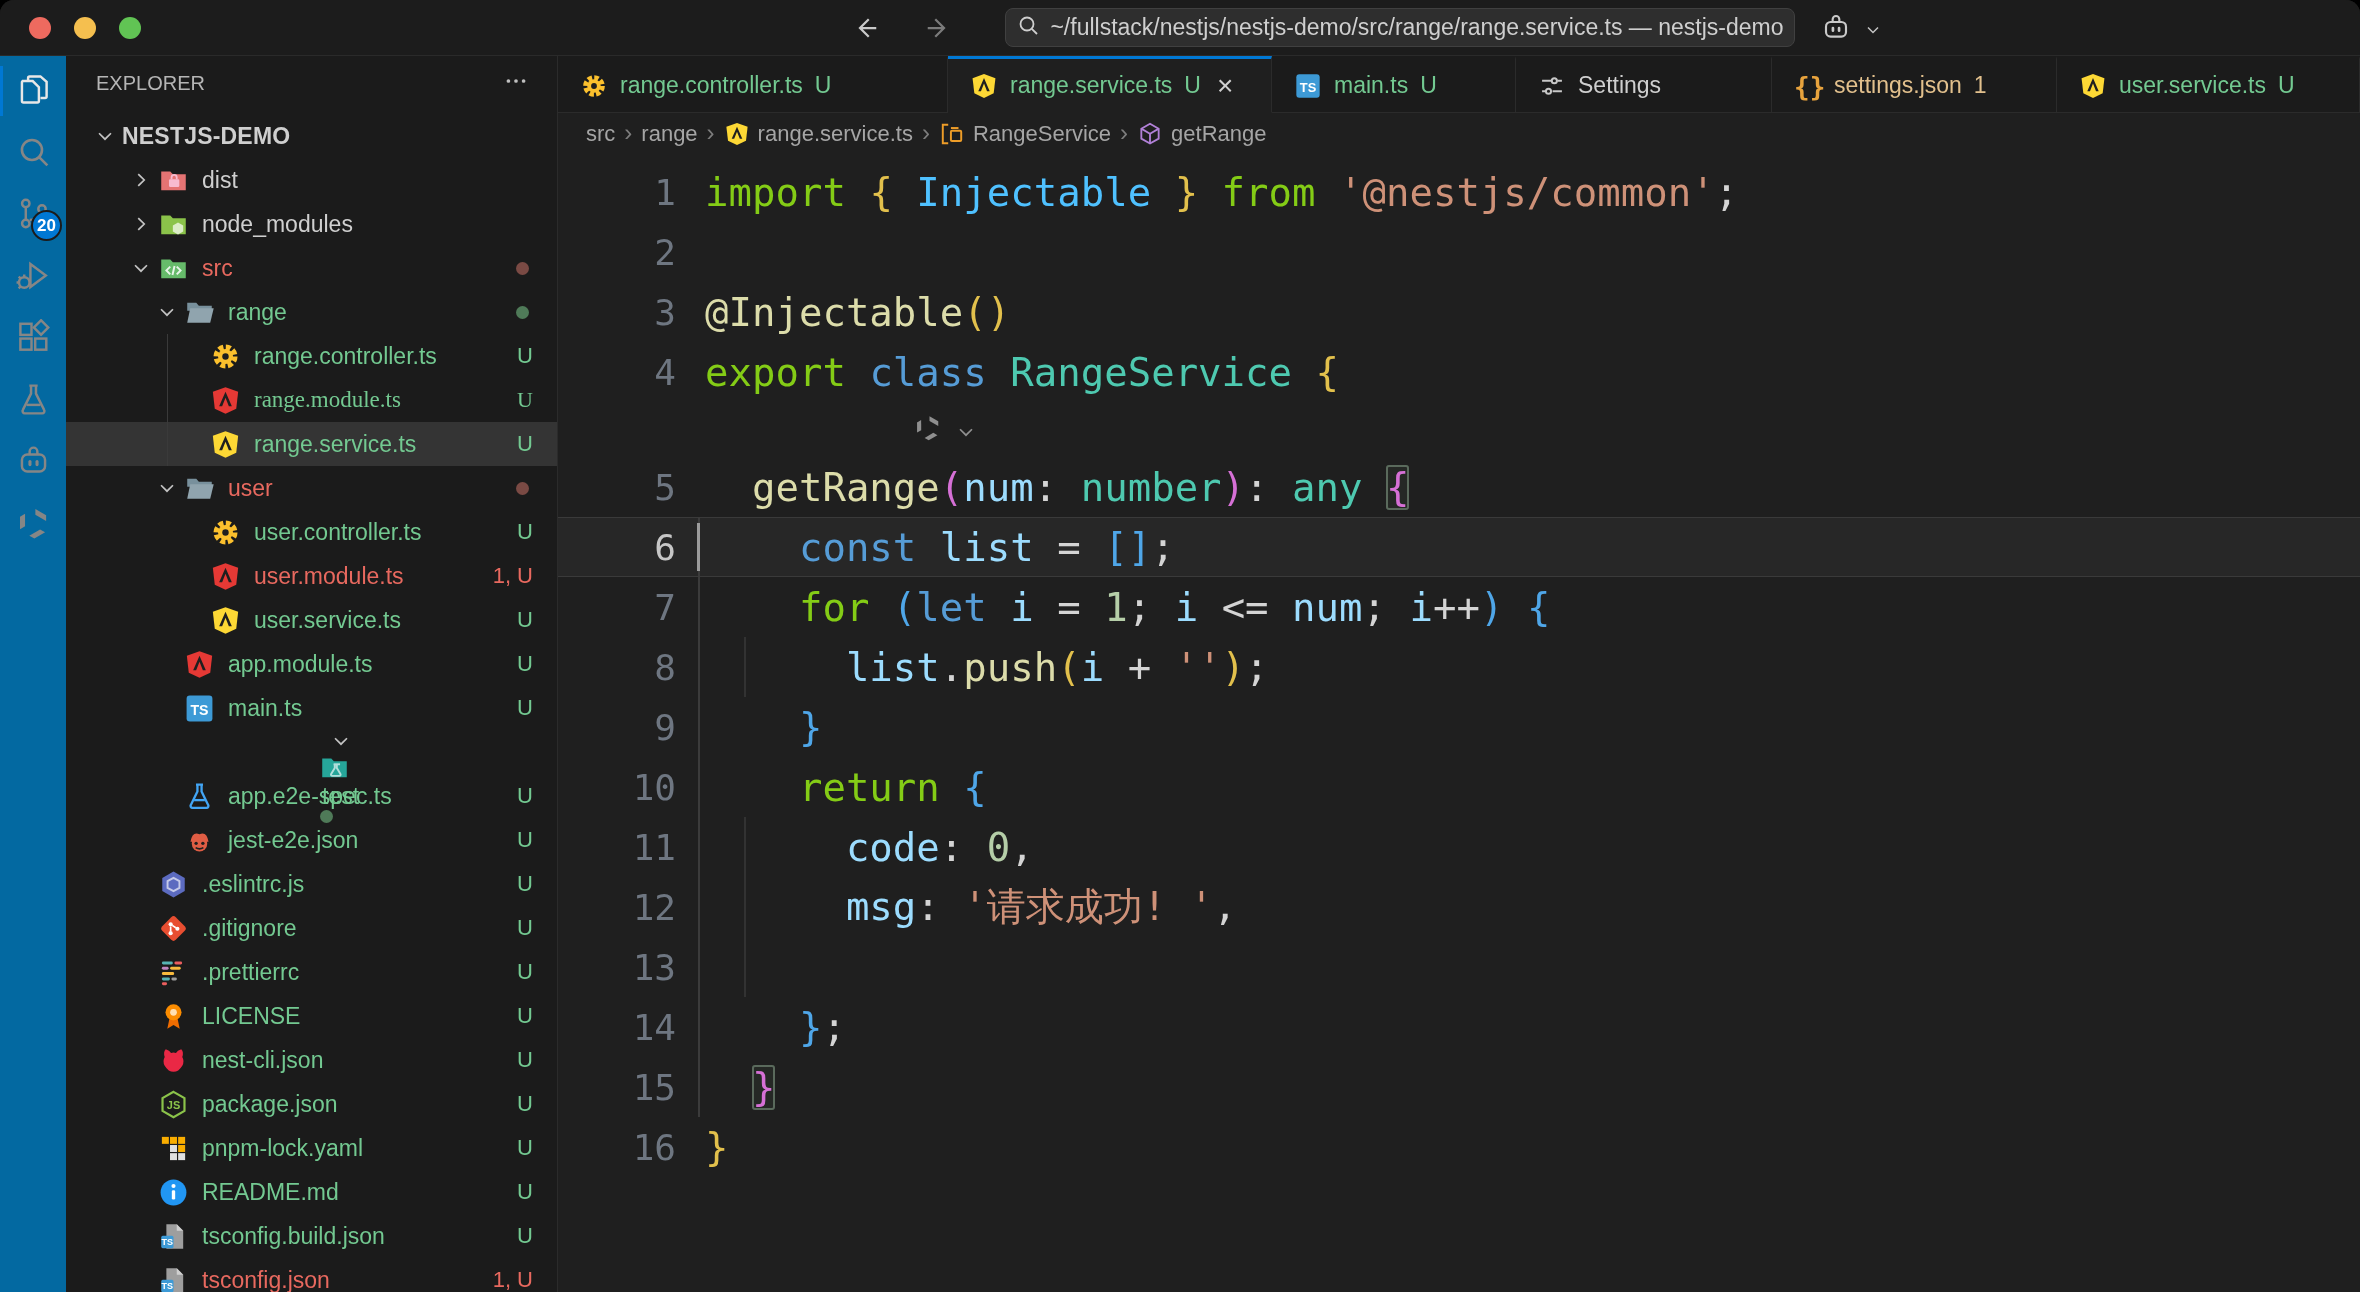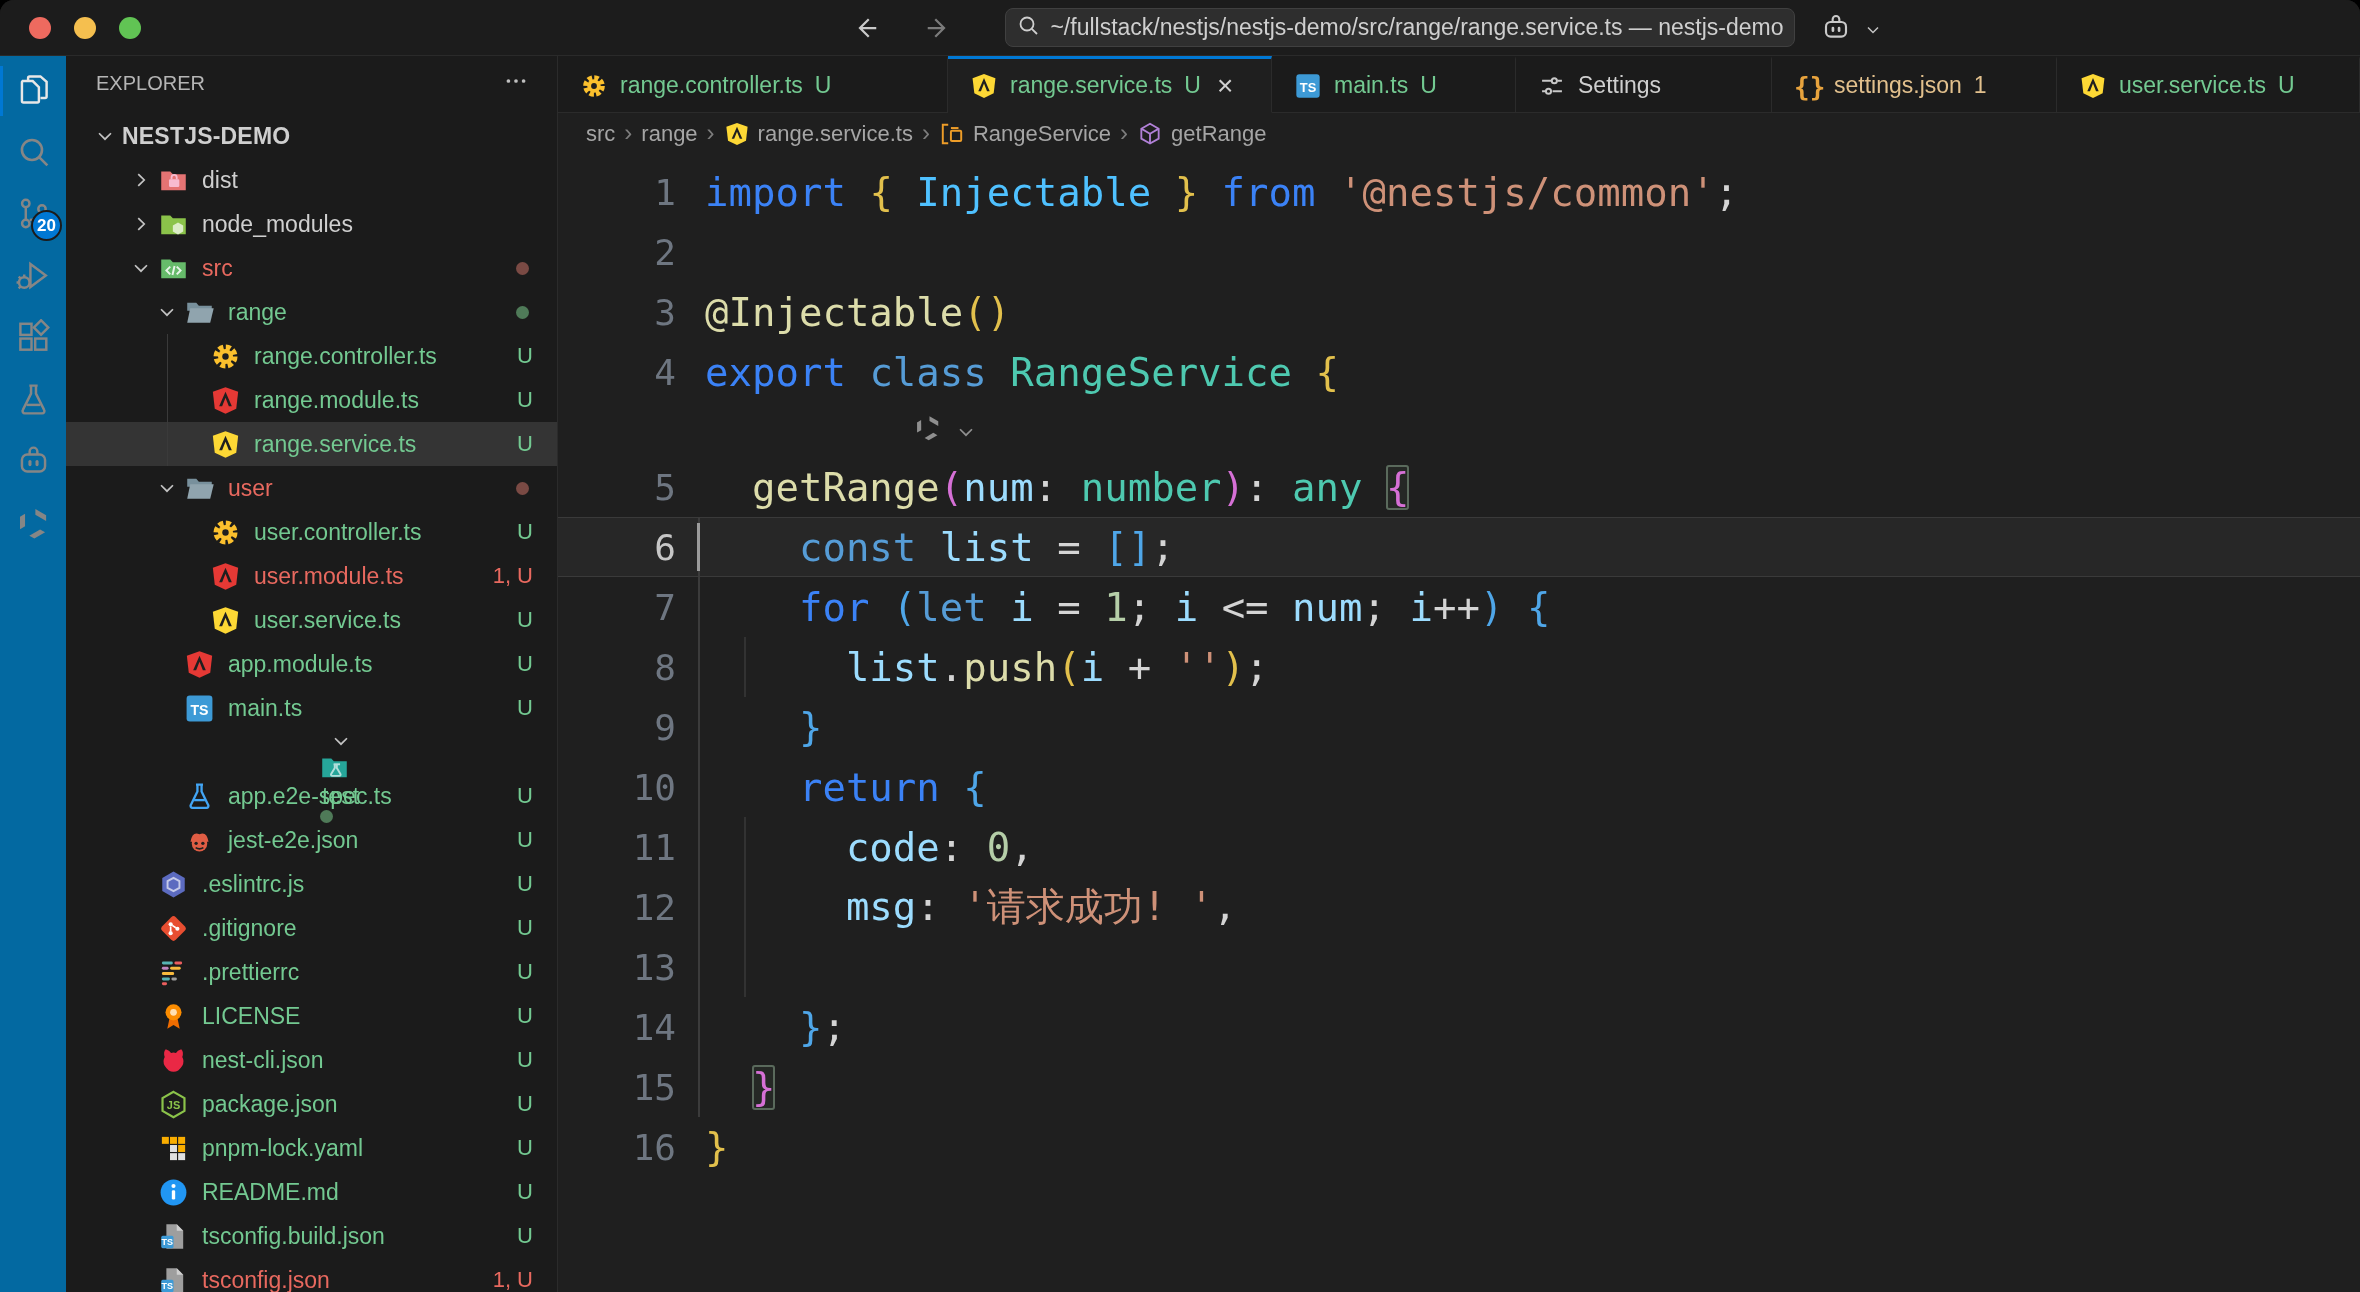--- a/index.html
+++ b/index.html
@@ -64,21 +64,21 @@
   .lc{margin-left:29px;}
   .cl.cur{background:rgba(255,255,255,.04);box-shadow:inset 0 1px 0 #3a3a3a, inset 0 -1px 0 #3a3a3a;}
   .cl.cur .ln{color:#c6c6c6;}
   .lens .lc{margin-left:237px;display:flex;align-items:center;gap:12px;color:#8f8f8f;}
   .lens .lc svg{width:30px;height:30px;}
   .lens .lc .lchev svg{width:22px;height:22px;}
   .gd{position:absolute;width:1.5px;background:#3b3b3b;}
   .gd2{position:absolute;width:1.5px;background:#323232;}
   .cursor{position:absolute;width:3px;background:#9b9b9b;}
   
-  .tk-k{color:#3b82f6;} .tk-s{color:#569CD6;} .tk-e{color:#4FC1FF;} .tk-t{color:#4EC9B0;}
+  .tk-k{color:#84cc16;} .tk-s{color:#569CD6;} .tk-e{color:#4FC1FF;} .tk-t{color:#4EC9B0;}
   .tk-f{color:#DCDCAA;} .tk-v{color:#9CDCFE;} .tk-str{color:#CE9178;} .tk-n{color:#B5CEA8;}
   .tk-o{color:#D4D4D4;} .tk-b1{color:#E2C04C;} .tk-b2{color:#D670D6;} .tk-b3{color:#4FA6E8;}
   .bx{box-shadow:inset 0 0 0 2px #5a6a5c;background:rgba(120,150,120,.08);border-radius:3px;}
 </style>
 </head>
 <body>
 
 <div class="window">
 
   <div class="titlebar">
@@ -253,21 +253,21 @@
           <span class="chev"></span>
           <span class="fic"><svg viewBox="0 0 24 24">
               <circle cx="12" cy="12" r="7" fill="none" stroke="#FBC02D" stroke-width="4.6" stroke-dasharray="3.67 1.83"></circle>
               <circle cx="12" cy="12" r="5.8" fill="#FBC02D"></circle>
               <circle cx="12" cy="12" r="2.5" fill="#1f1f1f"></circle>
             </svg></span>
           <span class="lbl c-untracked">range.controller.ts</span>
           <span class="sp"></span>
           <span class="badge c-untracked">U</span>
         </div>
-        <div class="row" style="padding-left: 110px;">
+        <div class="row" style="padding-left: 110px; font-family: Liberation Serif, serif;">
           <span class="chev"></span>
           <span class="fic"><svg viewBox="0 0 24 24">
               <path d="M12 1.8 L21.8 5.3 L20.3 18.3 L12 22.2 L3.7 18.3 L2.2 5.3 Z" fill="#E53935"></path>
               <path d="M12 5.2 L16.9 16.4 L14.6 16.4 L12 9.9 L9.4 16.4 L7.1 16.4 Z" fill="#1f1f1f"></path>
             </svg></span>
           <span class="lbl c-untracked">range.module.ts</span>
           <span class="sp"></span>
           <span class="badge c-untracked">U</span>
         </div>
         <div class="row sel" style="padding-left: 110px;">

